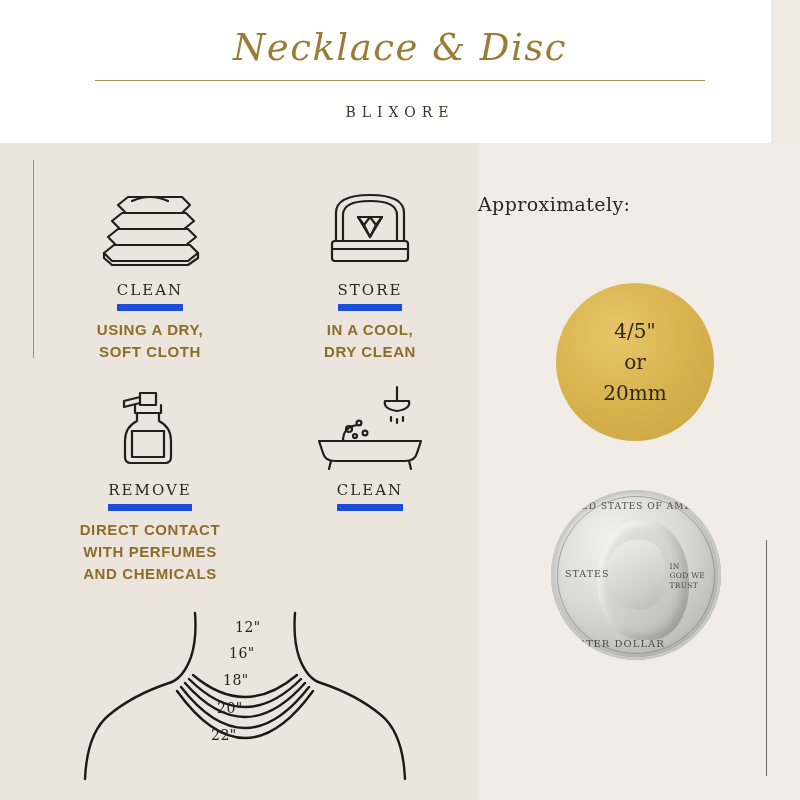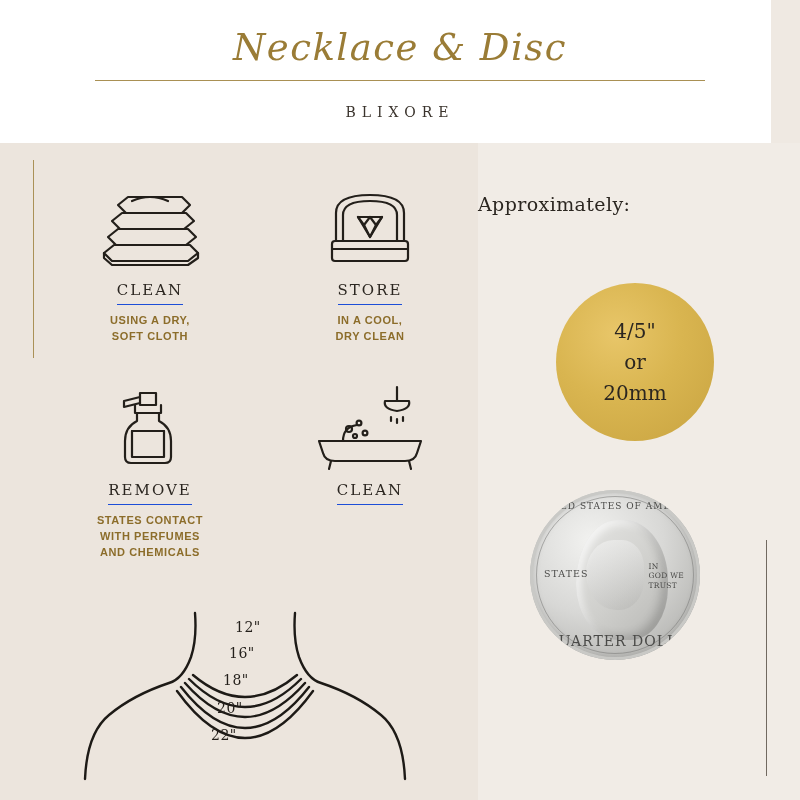--- a/index.html
+++ b/index.html
@@ -107,25 +107,25 @@
     justify-content: center;
   }
   .care-title {
     font-family: "DejaVu Serif", serif;
     font-size: 15px;
     letter-spacing: 2px;
     color: #2b2620;
     margin-top: 6px;
     padding-bottom: 5px;
     display: inline-block;
-    border-bottom: 1px solid #1d4ed8;
+    border-bottom: 7px solid #1d4ed8;
   }
   .care-desc {
     font-family: "Liberation Sans", sans-serif;
-    font-size: 11px;
+    font-size: 15px;
     font-weight: bold;
     letter-spacing: .6px;
     line-height: 1.45;
     color: #8c6d2a;
     margin-top: 8px;
   }
 
   
   .necklace-wrap {
     position: absolute;
@@ -161,21 +161,21 @@
     flex-direction: column;
     align-items: center;
     justify-content: center;
     color: #2b2620;
     font-family: "DejaVu Serif", serif;
     font-size: 20px;
     line-height: 1.55;
   }
   .coin {
     position: absolute;
-    left: 530px; top: 490px;
+    left: 551px; top: 490px;
     width: 170px; height: 170px;
   }
   .coin-face {
     position: absolute;
     inset: 0;
     border-radius: 50%;
     background: radial-gradient(circle at 36% 30%, #f2f2f0 0%, #d8d8d6 45%, #b9b9b6 78%, #a2a29f 100%);
     box-shadow: inset 0 0 0 3px #c9c9c6, inset 0 0 10px rgba(0,0,0,.25);
     overflow: hidden;
   }
@@ -186,22 +186,22 @@
     letter-spacing: 1px;
     white-space: nowrap;
   }
   .coin-top {
     top: 11px; left: 0; width: 100%;
     text-align: center;
     font-size: 9px;
   }
   .coin-bottom {
     bottom: 11px; left: 0; width: 100%;
-    text-align: right;
-    font-size: 14px;
+    text-align: left;
+    font-size: 10px;
   }
   .coin-liberty {
     left: 14px; top: 78px;
     font-size: 9.5px;
   }
   .coin-motto {
     right: 16px; top: 72px;
     font-size: 7.5px;
     line-height: 1.25;
     letter-spacing: .3px;
@@ -291,21 +291,21 @@
             <path d="M50 14 L66 14 L66 26 L50 26 Z"></path>
             <path d="M50 18 L34 22 L34 28 L50 24"></path>
             <path d="M45 26 L45 34 L71 34 L71 26"></path>
             <path d="M47 34 L47 42 Q35 48 35 62 L35 78 Q35 84 41 84 L75 84 Q81 84 81 78 L81 62 Q81 48 69 42 L69 34"></path>
             <path d="M42 52 L74 52"></path>
             <path d="M42 52 L42 78 L74 78 L74 52"></path>
           </g>
         </svg>
       </div>
       <div class="care-title">REMOVE</div>
-      <div class="care-desc" style="white-space:pre-line;">STATES CONTACT
+      <div class="care-desc" style="white-space:pre-line;">DIRECT CONTACT
 WITH PERFUMES
 AND CHEMICALS</div>
     </div>
 
     <div class="care-item" style="left:220px; top:200px;">
       <div class="icon-wrap">
         <svg width="130" height="96" viewBox="0 0 130 96">
           <g fill="none" stroke="#231f1a" stroke-width="2.2" stroke-linejoin="round" stroke-linecap="round">
             <path d="M92 8 L92 22"></path>
             <path d="M80 22 L104 22 Q106 30 92 32 Q78 30 80 22 Z"></path>

